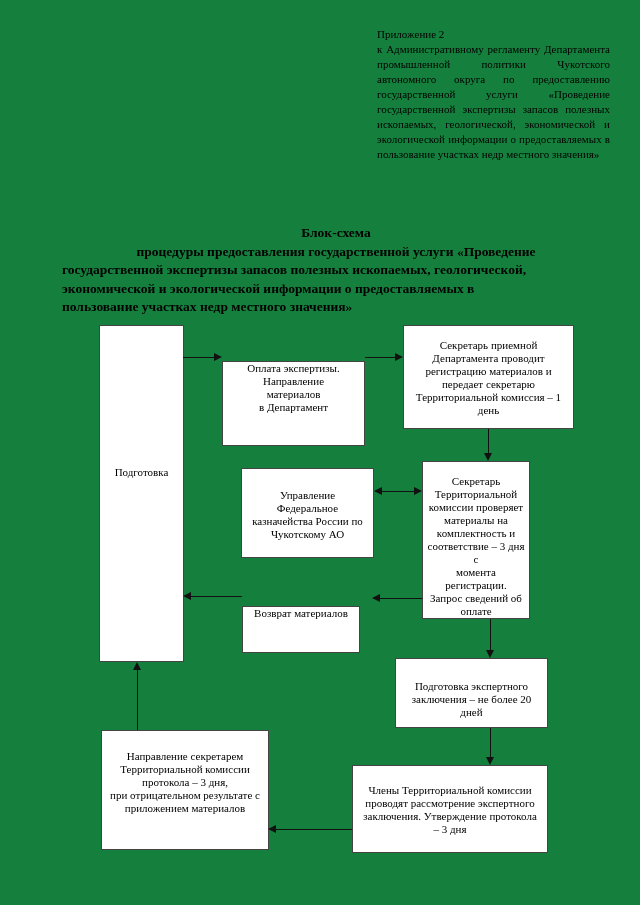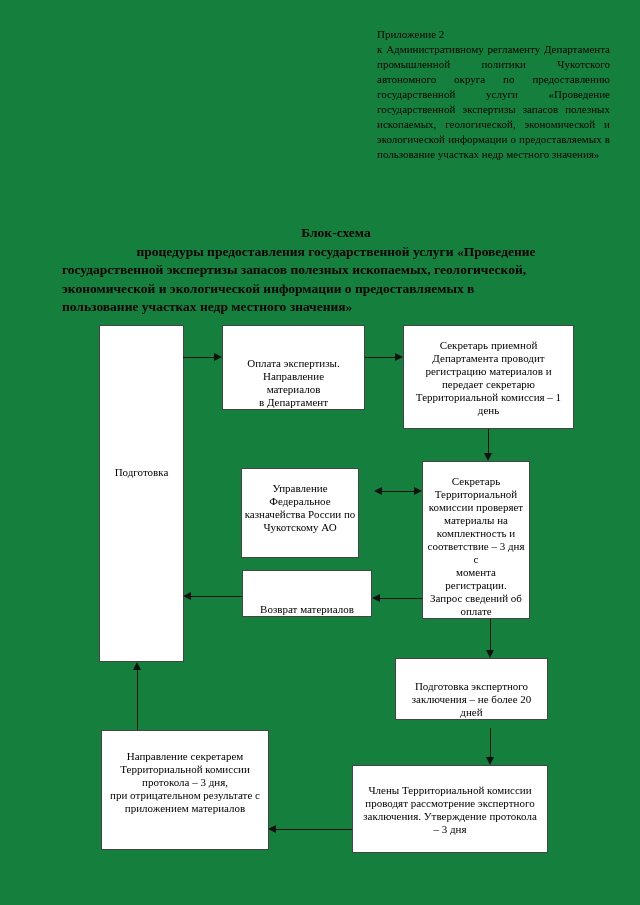--- a/index.html
+++ b/index.html
@@ -34,39 +34,39 @@
   .node{
     position:absolute;
     box-sizing:border-box;
     border:1px solid #444;
     background:#fff;
     font-size:11px;line-height:13px;
     text-align:center;
     white-space:pre-line;
   }
   .node .txt{display:block;padding:0 2px;}
-  .vcenter{display:flex;align-items:flex-end;justify-content:center;}
+  .vcenter{display:flex;align-items:flex-start;justify-content:center;margin-top:36px;}
   
   .hline{position:absolute;height:1px;background:#111;}
   .vline{position:absolute;width:1px;background:#111;}
   
   .ah{position:absolute;width:0;height:0;}
   .ah.right{border-top:4px solid transparent;border-bottom:4px solid transparent;border-left:8px solid #111;}
   .ah.left{border-top:4px solid transparent;border-bottom:4px solid transparent;border-right:8px solid #111;}
   .ah.down{border-left:4px solid transparent;border-right:4px solid transparent;border-top:8px solid #111;}
   .ah.up{border-left:4px solid transparent;border-right:4px solid transparent;border-bottom:8px solid #111;}
 
   
   #n-zayavitel{left:99px;top:325px;width:85px;height:337px;padding-top:127px;}
   #n-oplata{left:222px;top:325px;width:143px;height:85px;}
   #n-sekretar-priemnoy{left:403px;top:325px;width:171px;height:104px;padding-top:0;}
-  #n-upravlenie{left:241px;top:468px;width:118px;height:90px;}
+  #n-upravlenie{left:241px;top:468px;width:133px;height:90px;padding-top:7px;}
   #n-sekretar-terr{left:422px;top:461px;width:108px;height:158px;padding-top:0;}
-  #n-vozvrat{left:242px;top:570px;width:130px;height:47px;}
-  #n-podgotovka{left:395px;top:658px;width:153px;height:62px;padding-top:8px;}
+  #n-vozvrat{left:242px;top:570px;width:118px;height:47px;}
+  #n-podgotovka{left:395px;top:658px;width:153px;height:70px;padding-top:8px;}
   #n-chleny{left:352px;top:765px;width:196px;height:88px;padding-top:5px;}
   #n-napravlenie{left:101px;top:730px;width:168px;height:120px;padding-top:6px;}
 </style>
 </head>
 <body>
 
 <div class="page">
 
   <div class="annex">
     <div class="annex-label">Приложение 2</div>

